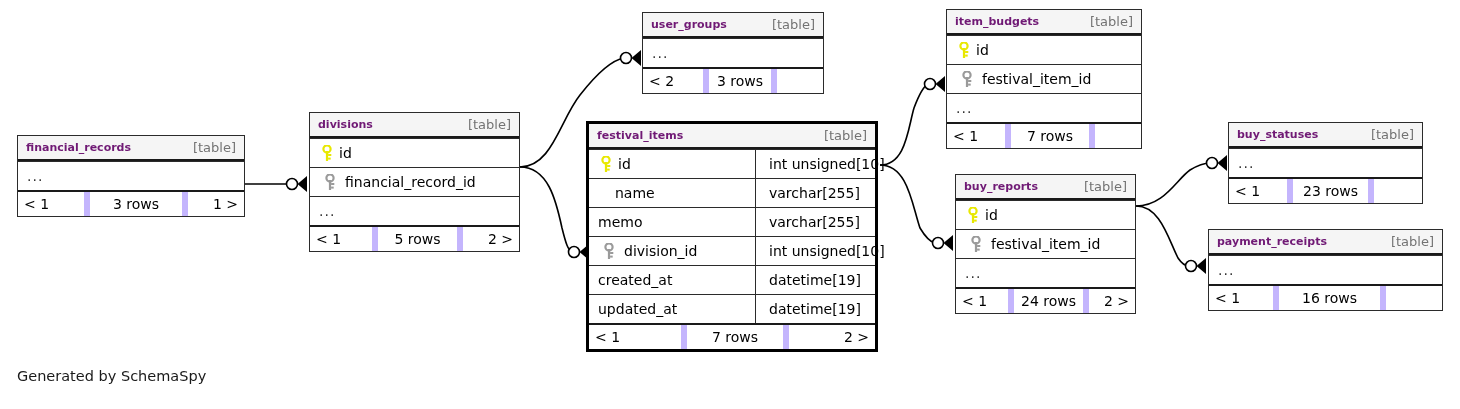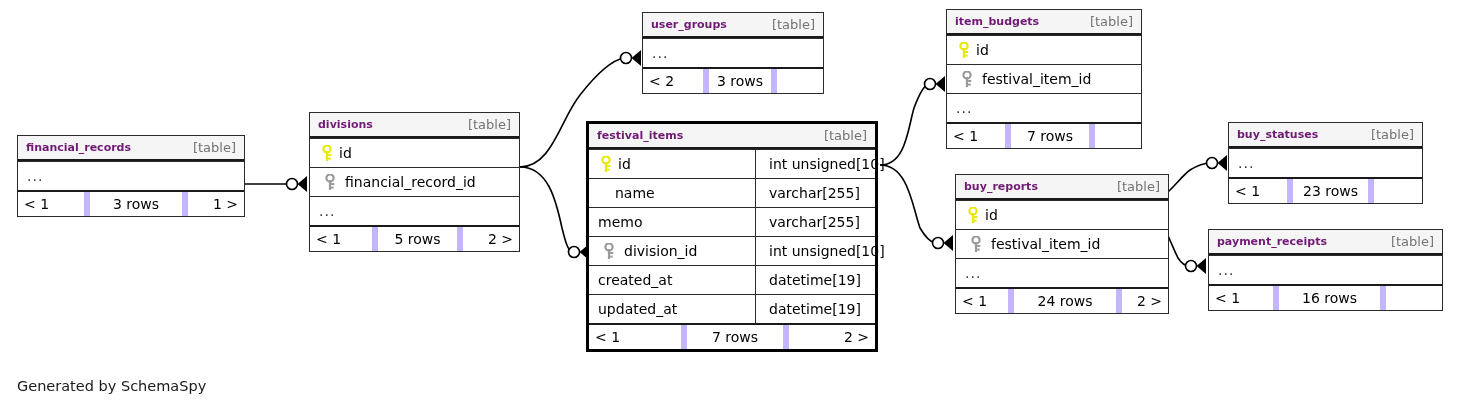--- a/index.html
+++ b/index.html
@@ -124,21 +124,21 @@
   }
   .foot-cell:first-child { border-left: none; }
   .foot-prev  { flex: 0 0 auto; justify-content: flex-start; }
   .foot-count { flex: 1 1 auto; justify-content: center; }
   .foot-next  { flex: 0 0 auto; justify-content: flex-end; }
 
   
   #credit {
     position: absolute;
     left: 17px;
-    top: 378px;
+    top: 368px;
     font-size: 14.5px;
     color: #1a1a1a;
     white-space: nowrap;
     z-index: 2;
   }
 </style>
 </head>
 <body>
 
 <div id="canvas">
@@ -361,21 +361,21 @@
           <div class="cell-name ellipsis">
             <span class="lbl">...</span>
           </div>
         </div>
         <div class="tbl-footer">
           <div class="foot-cell foot-prev" style="flex-basis: 58px;">&lt; 1</div>
           <div class="foot-cell foot-count">7 rows</div>
           <div class="foot-cell foot-next" style="flex-basis: 52px;"></div>
         </div>
       </div>
-      <div class="table-node" style="left: 955px; top: 174px; width: 214px;">
+      <div class="table-node" style="left: 955px; top: 174px; width: 181px;">
         <div class="tbl-header">
           <span class="tbl-name">buy_reports</span>
           <span class="tbl-kind">[table]</span>
         </div>
         <div class="tbl-row">
           <div class="cell-name">
             <span class="key-slot">
               <svg width="11" height="17" viewBox="0 0 11 17" xmlns="http://www.w3.org/2000/svg">
                 <circle cx="5" cy="4" r="3.6" fill="none" stroke="#e8e800" stroke-width="2.2"></circle>
                 <rect x="3.9" y="6" width="2.2" height="10" fill="#e8e800"></rect>

